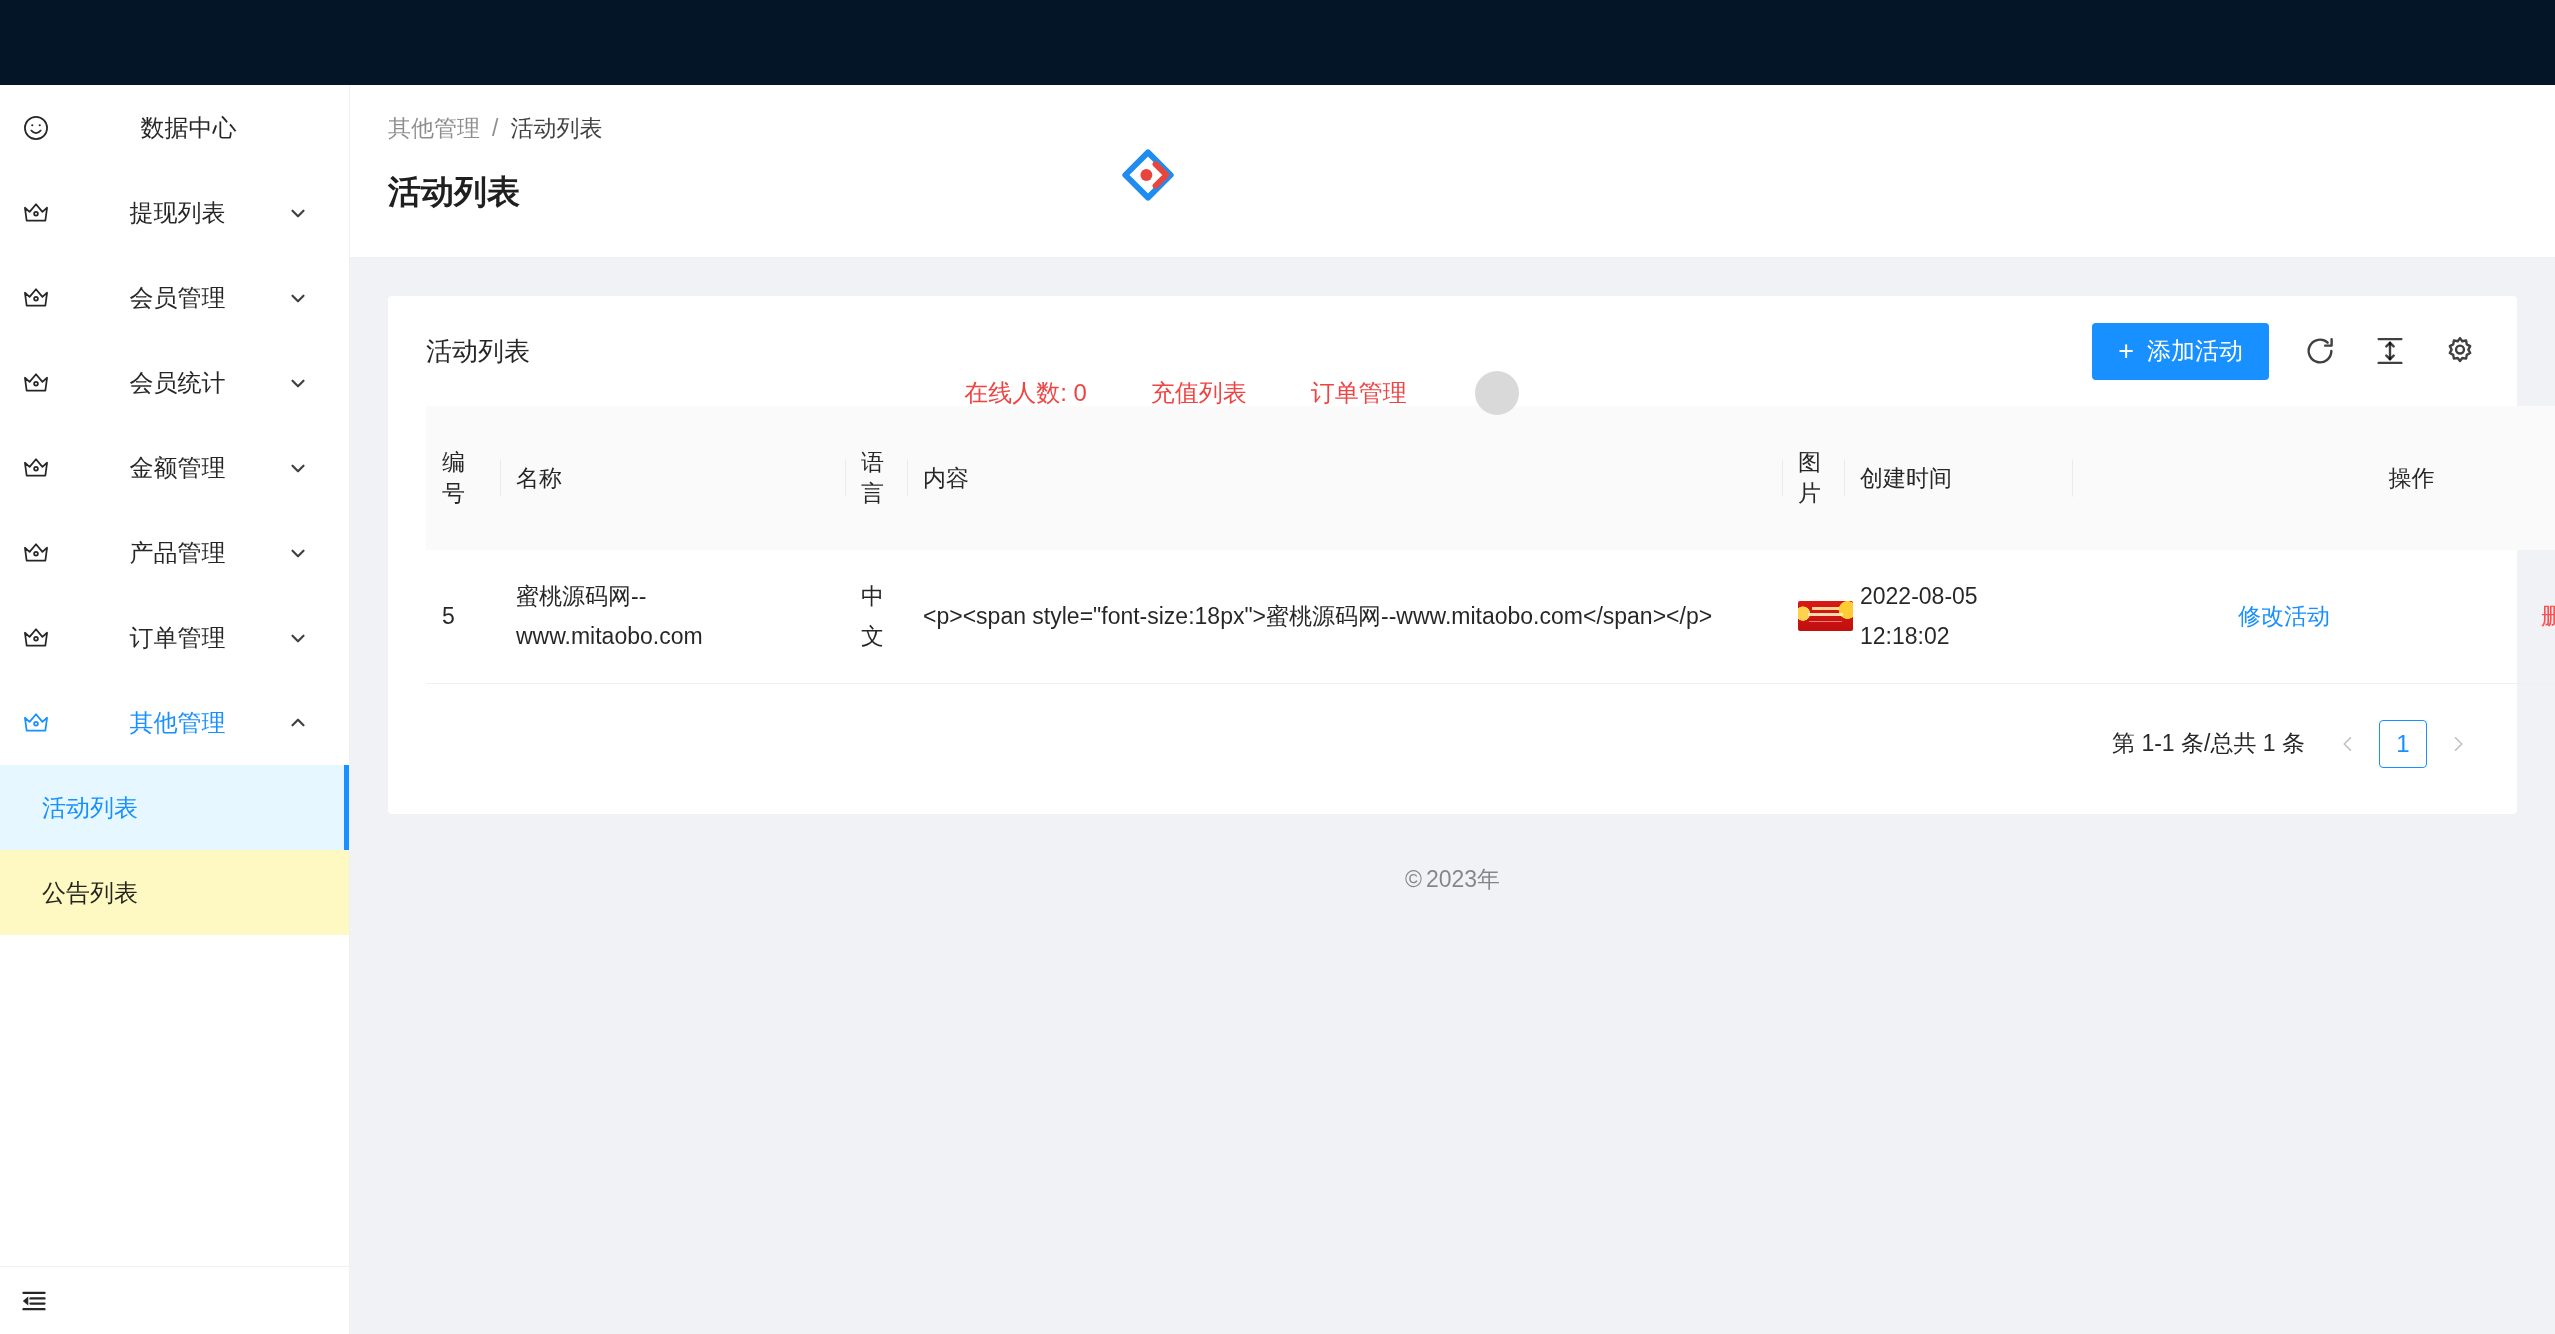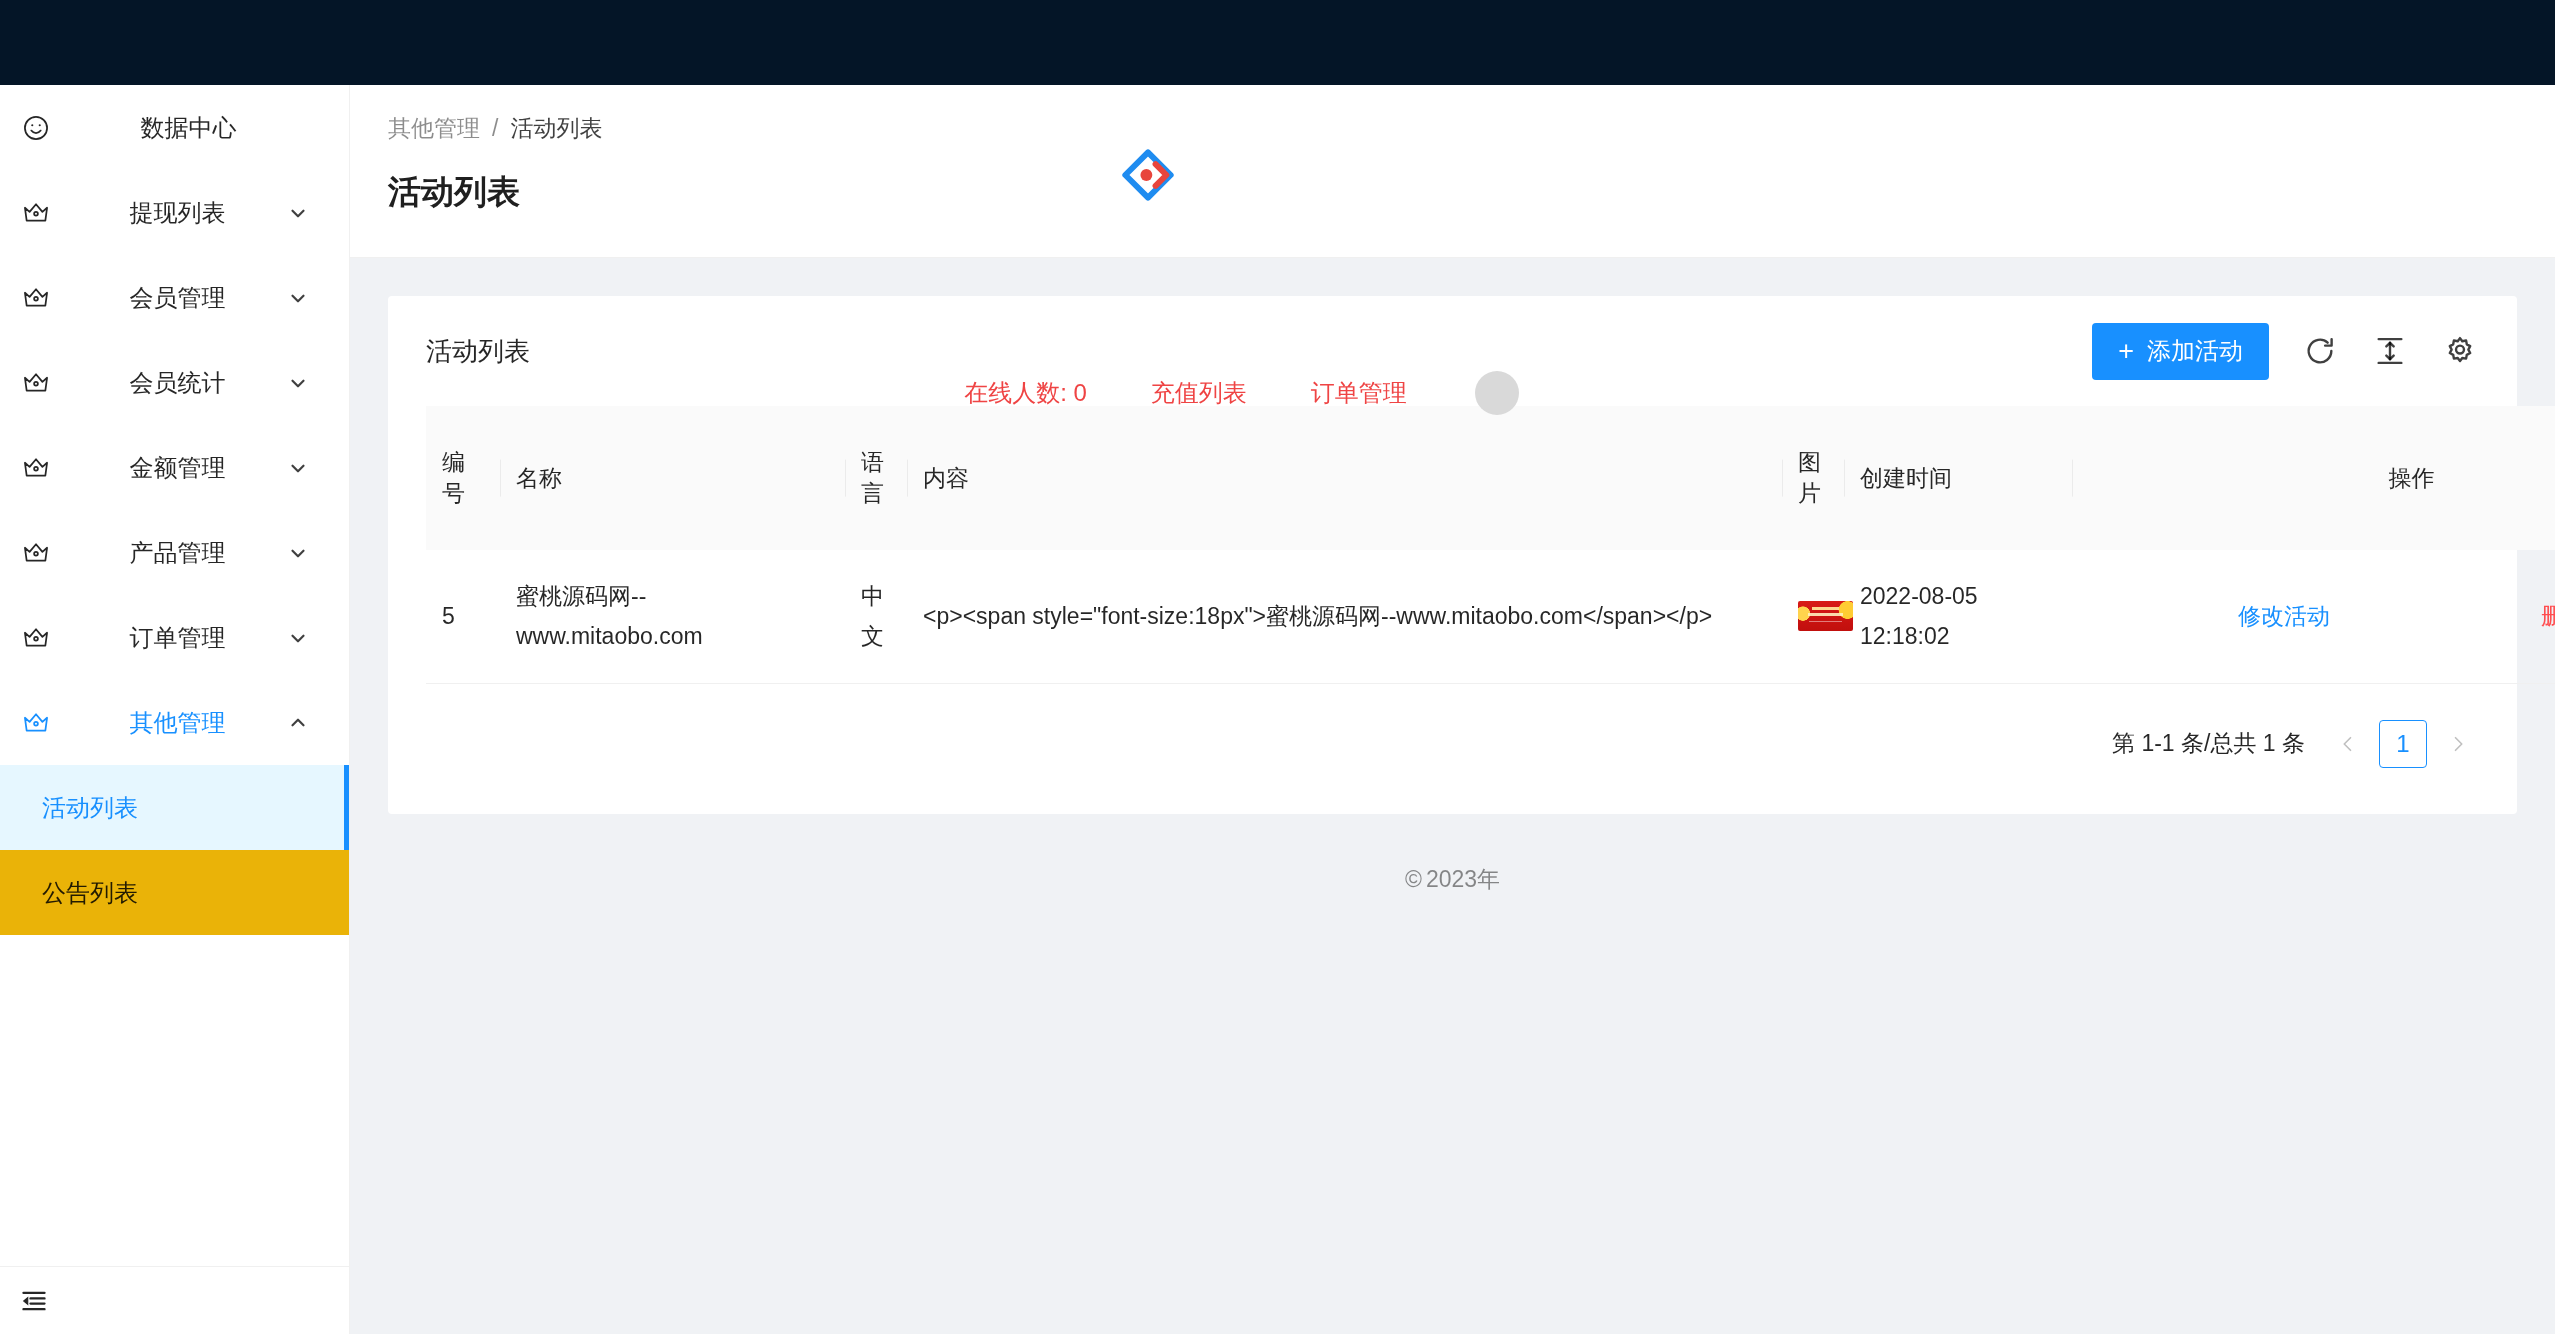--- a/index.html
+++ b/index.html
@@ -139,21 +139,21 @@
   .menu-item.open .menu-icon,
   .menu-item.open .menu-label { color: #1890ff; }
 
   .submenu-item {
     height: 85px;
     display: flex;
     align-items: center;
     padding-left: 42px;
     cursor: pointer;
     position: relative;
-    background: #eab308;
+    background: #fef9c3;
   }
   .submenu-item .submenu-label {
     font-size: 24px;
     color: rgba(0,0,0,0.85);
     white-space: nowrap;
   }
   .submenu-item.selected { background: #e6f7ff; }
   .submenu-item.selected .submenu-label { color: #1890ff; }
   .submenu-item.selected::after {
     content: "";

